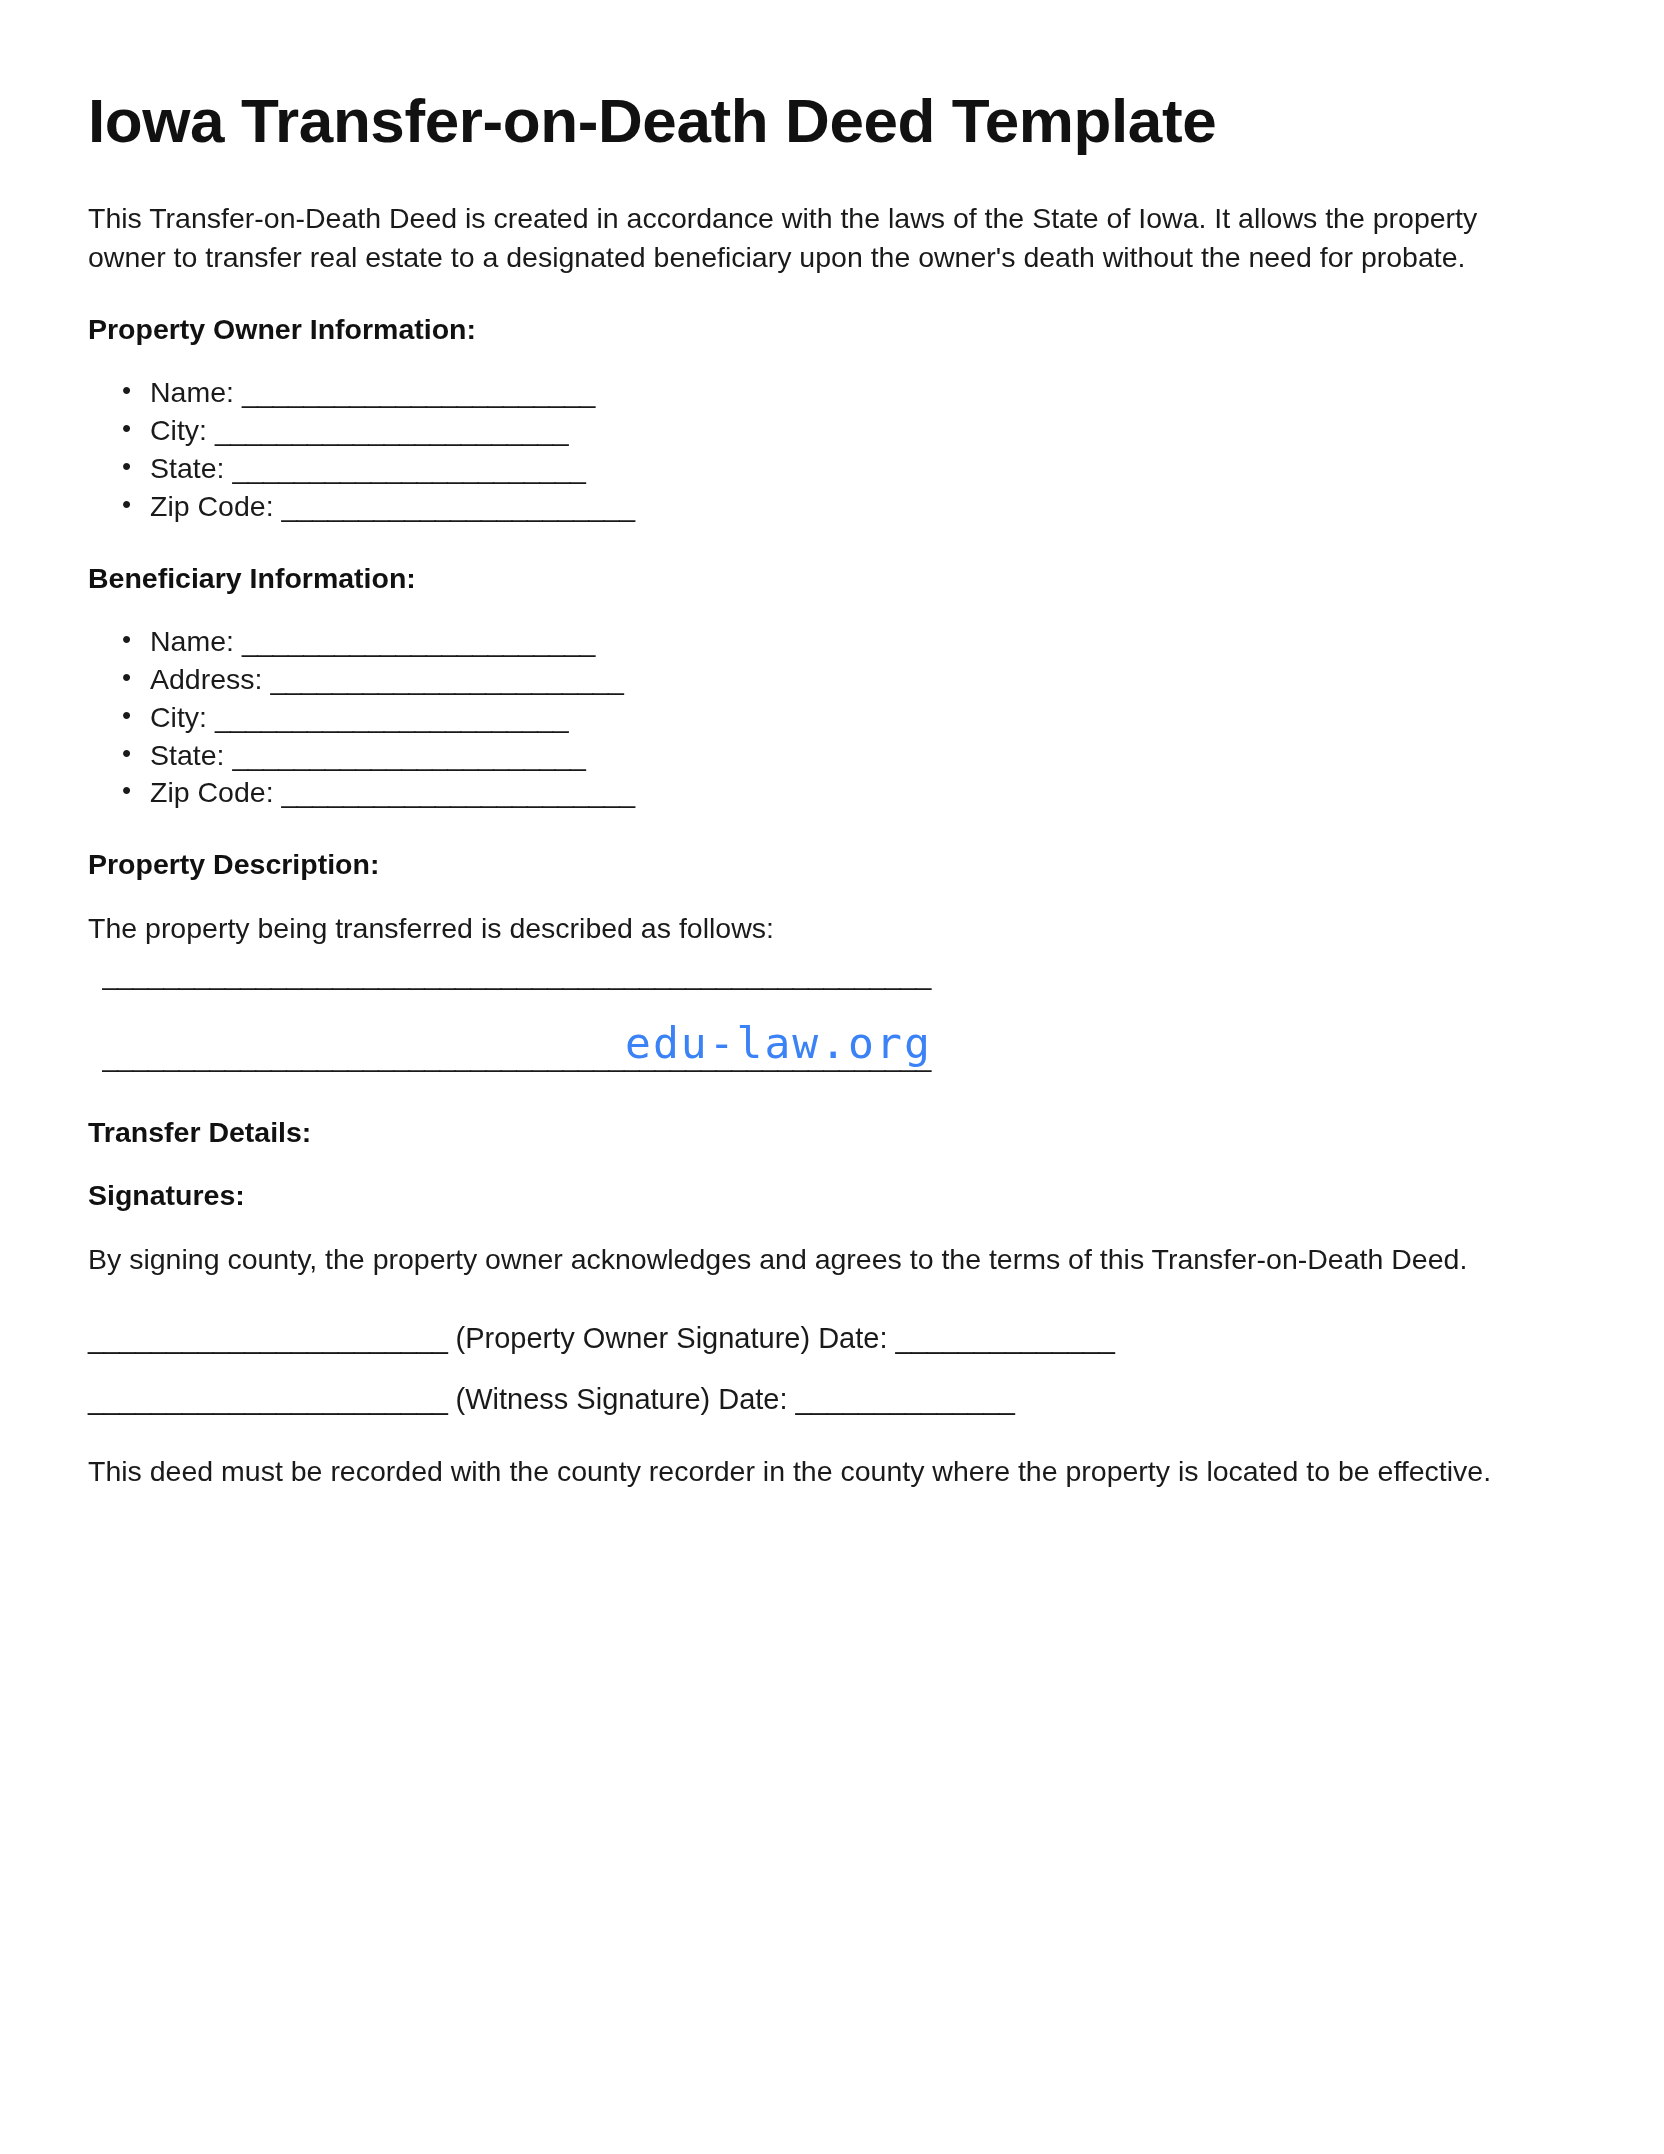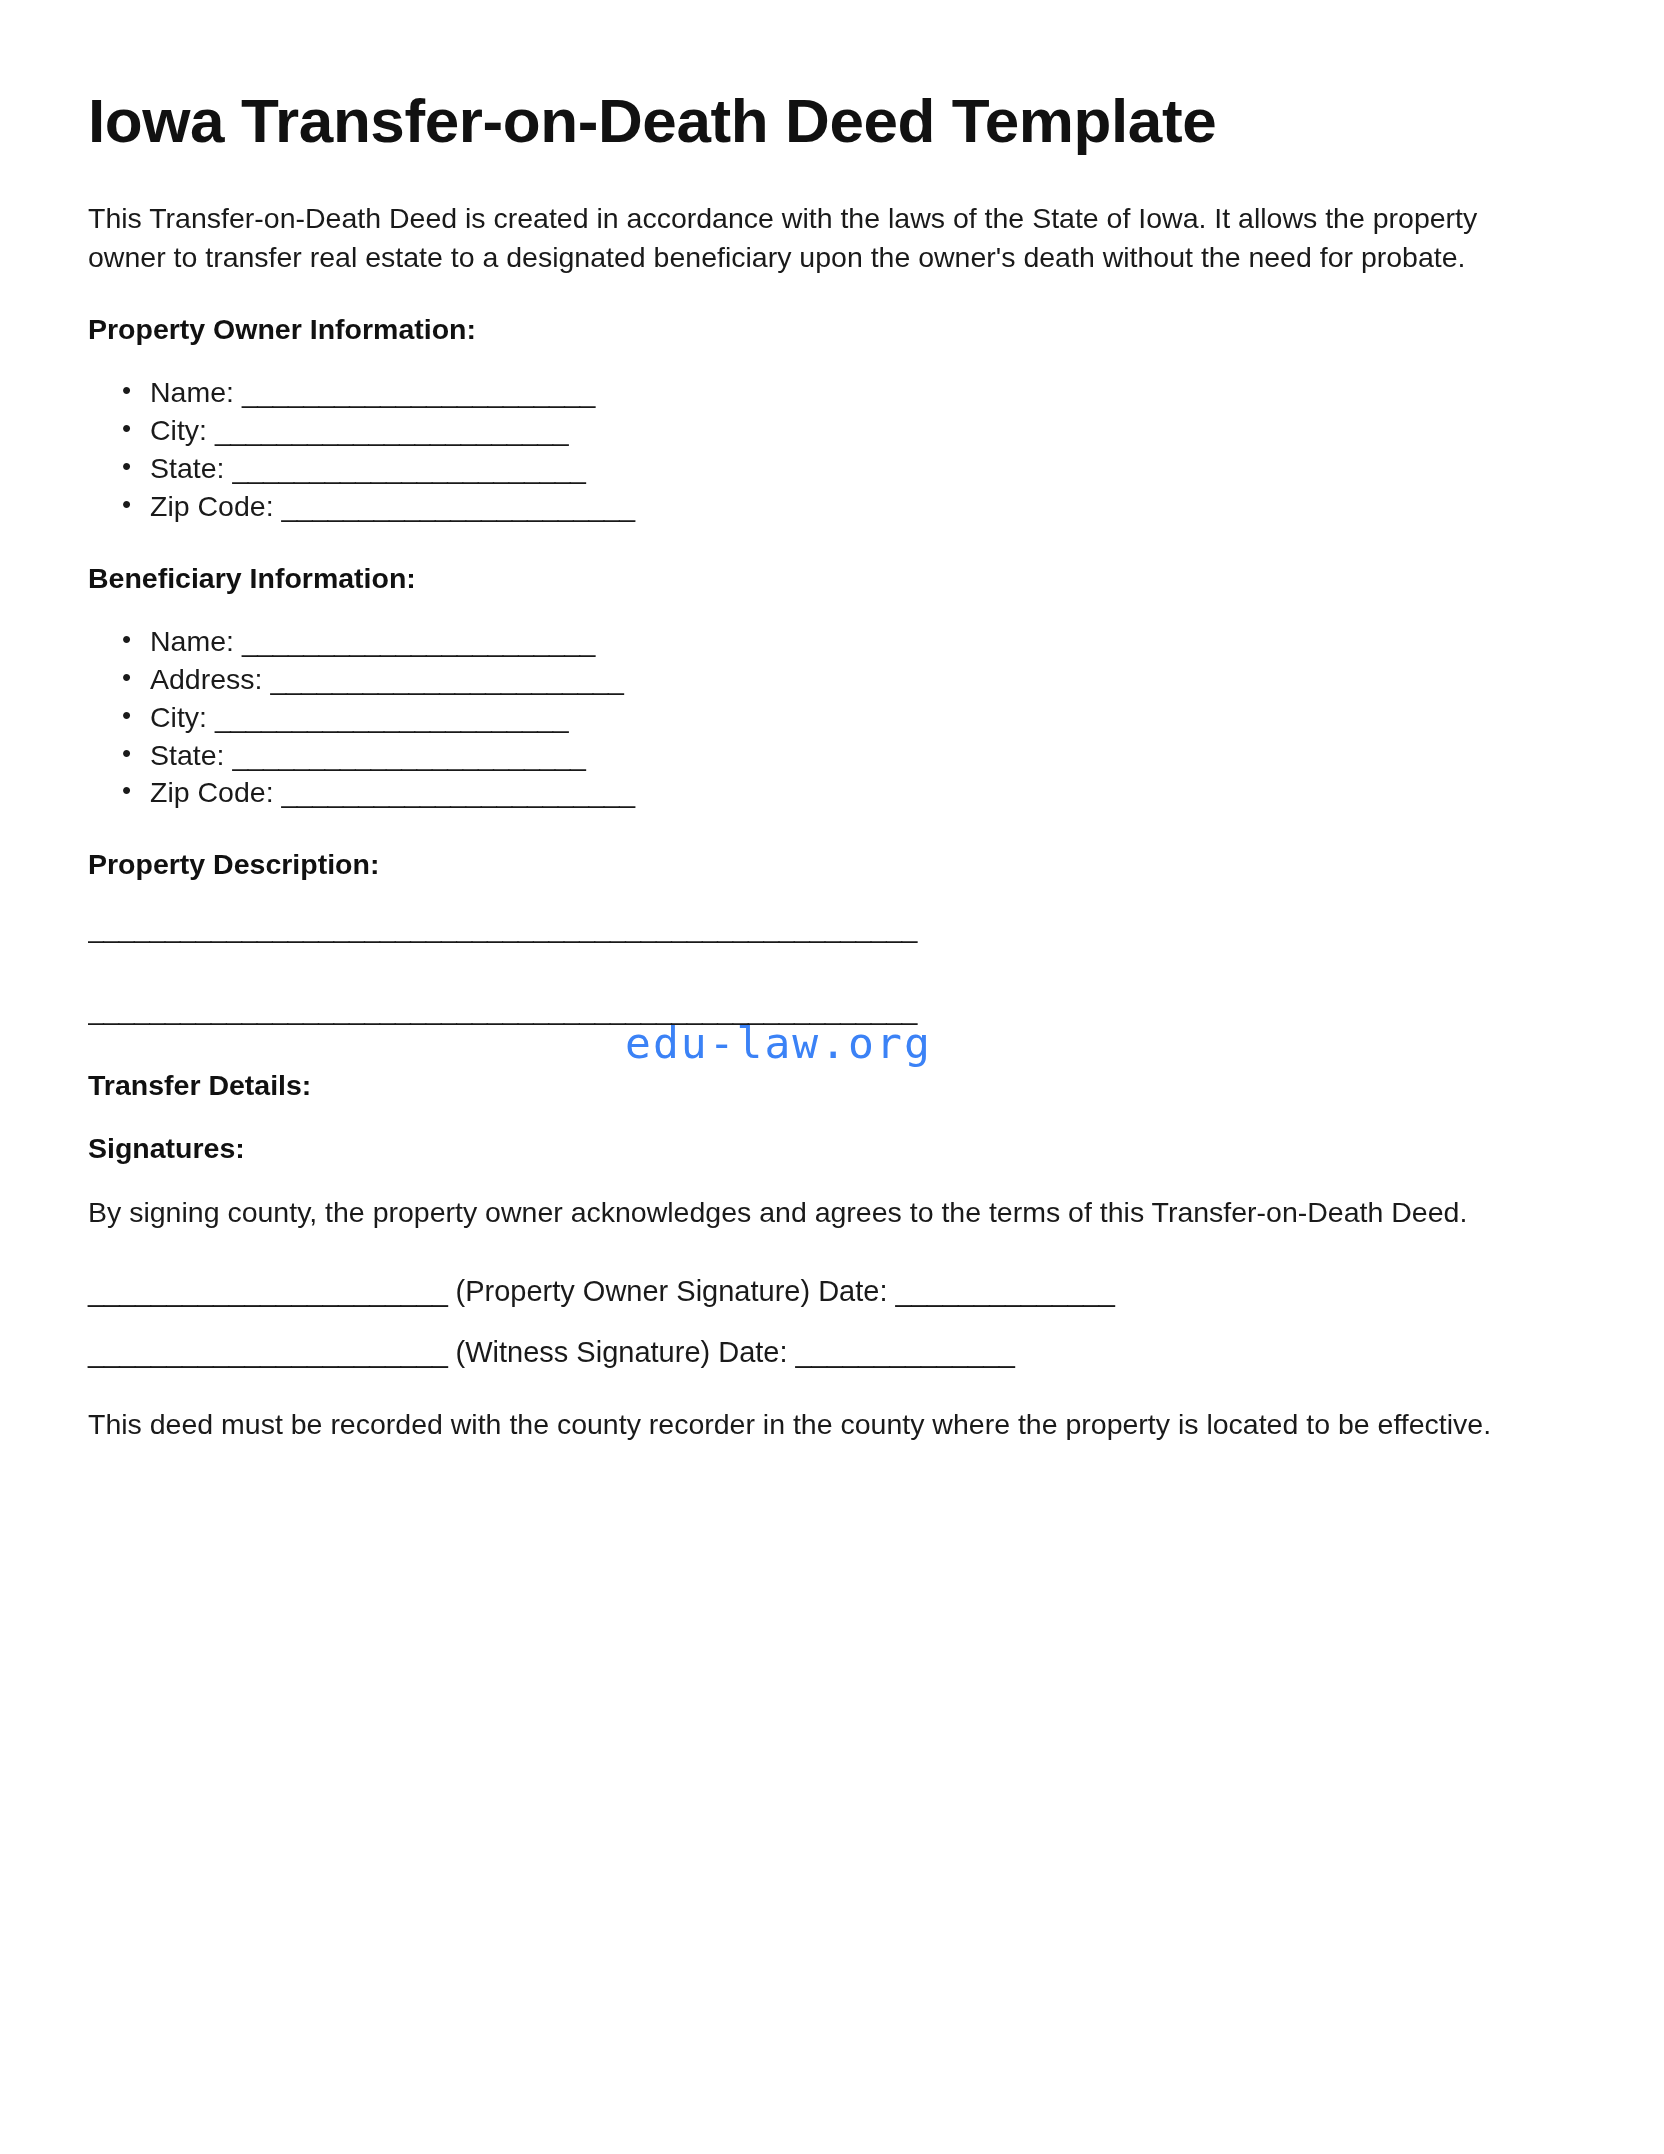--- a/index.html
+++ b/index.html
@@ -65,21 +65,21 @@
     font-size: 26px;
     line-height: 1.33;
     color: #1a1a1a;
   }
   .blank-line {
     letter-spacing: -0.5px;
   }
   .desc-line {
     font-size: 28.5px;
     line-height: 1.33;
-    margin: 0;
+    margin: 14px;
     color: #1a1a1a;
     letter-spacing: -0.5px;
     white-space: nowrap;
     overflow: hidden;
   }
   .desc-line.first { margin-top: 2px; }
   .desc-line.second { margin-top: 44px; margin-bottom: 38px; }
 
   .sig-line {
     font-size: 29px;
@@ -128,20 +128,21 @@
   <ul class="field-list">
     <li><span>Name:</span> <span class="blank-line">_______________________</span></li>
     <li><span>Address:</span> <span class="blank-line">_______________________</span></li>
     <li><span>City:</span> <span class="blank-line">_______________________</span></li>
     <li><span>State:</span> <span class="blank-line">_______________________</span></li>
     <li><span>Zip Code:</span> <span class="blank-line">_______________________</span></li>
   </ul>
 
   <h2 class="section-heading">Property Description:</h2>
 
+  <p class="body-text" style="margin-bottom:8px;">The property being transferred is described as follows:</p>
 
   <div class="desc-line first">______________________________________________________</div>
   <div class="desc-line second">______________________________________________________</div>
 
   <h2 class="section-heading">Transfer Details:</h2>
 
 
   <h2 class="section-heading">Signatures:</h2>
 
   <p class="body-text" style="margin-bottom:8px;">By signing county, the property owner acknowledges and agrees to the terms of this Transfer-on-Death Deed.</p>

